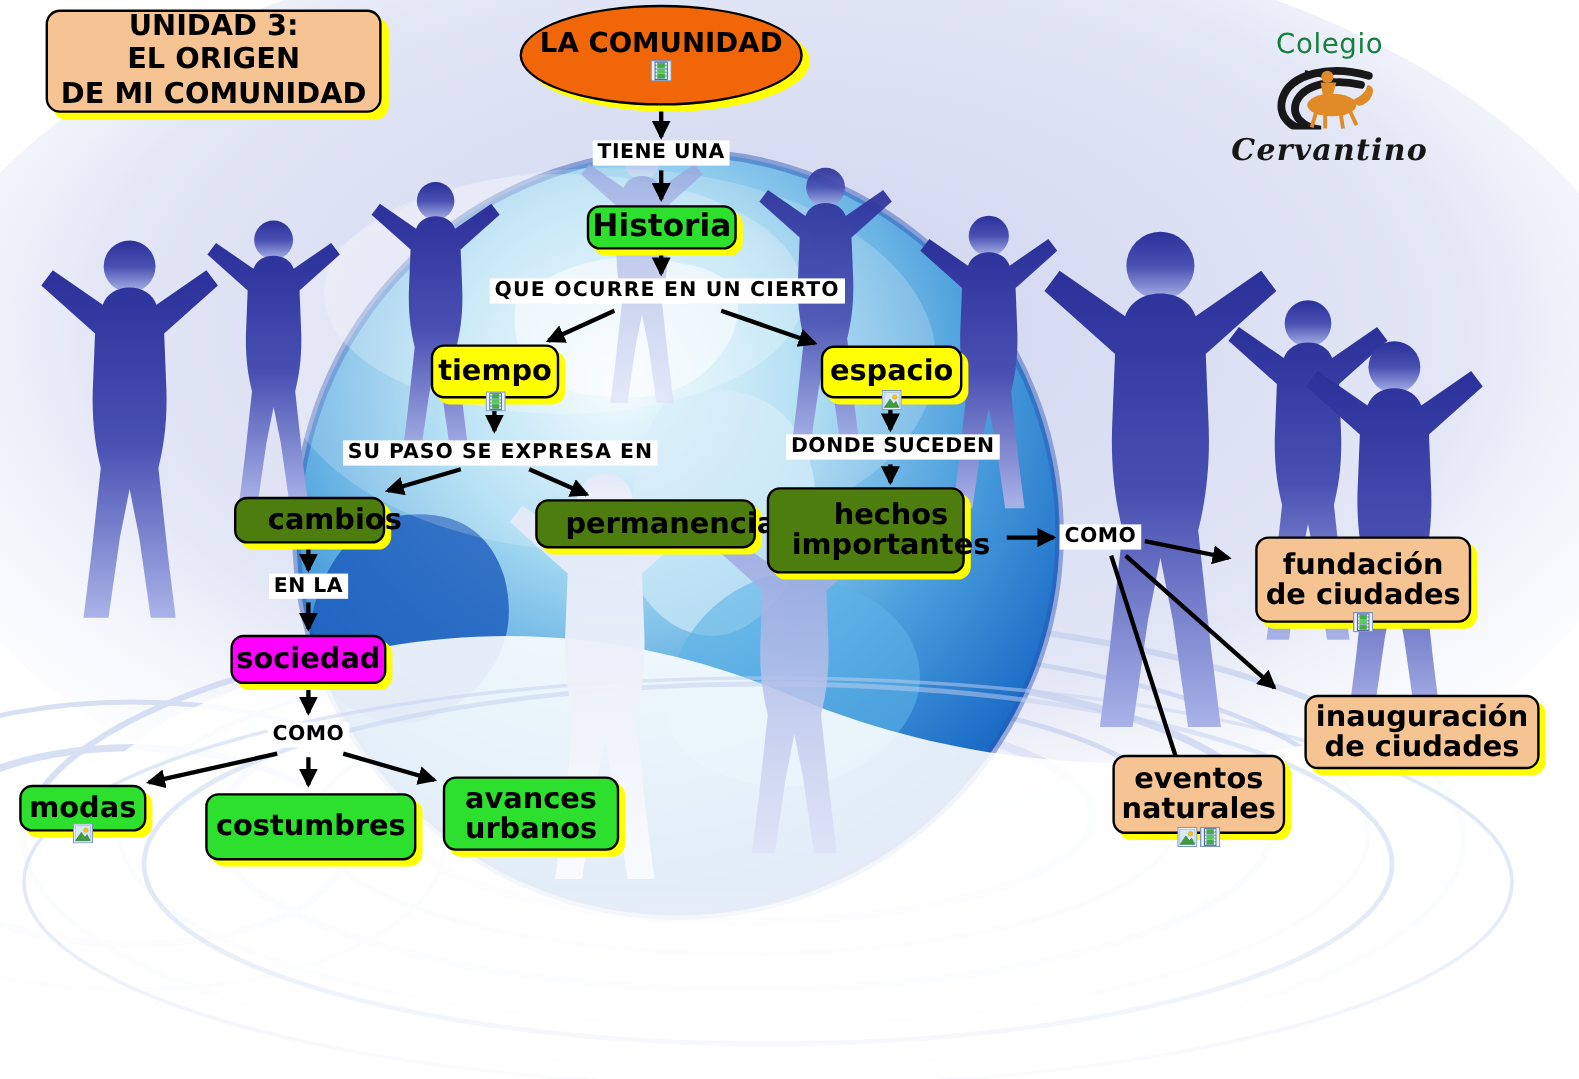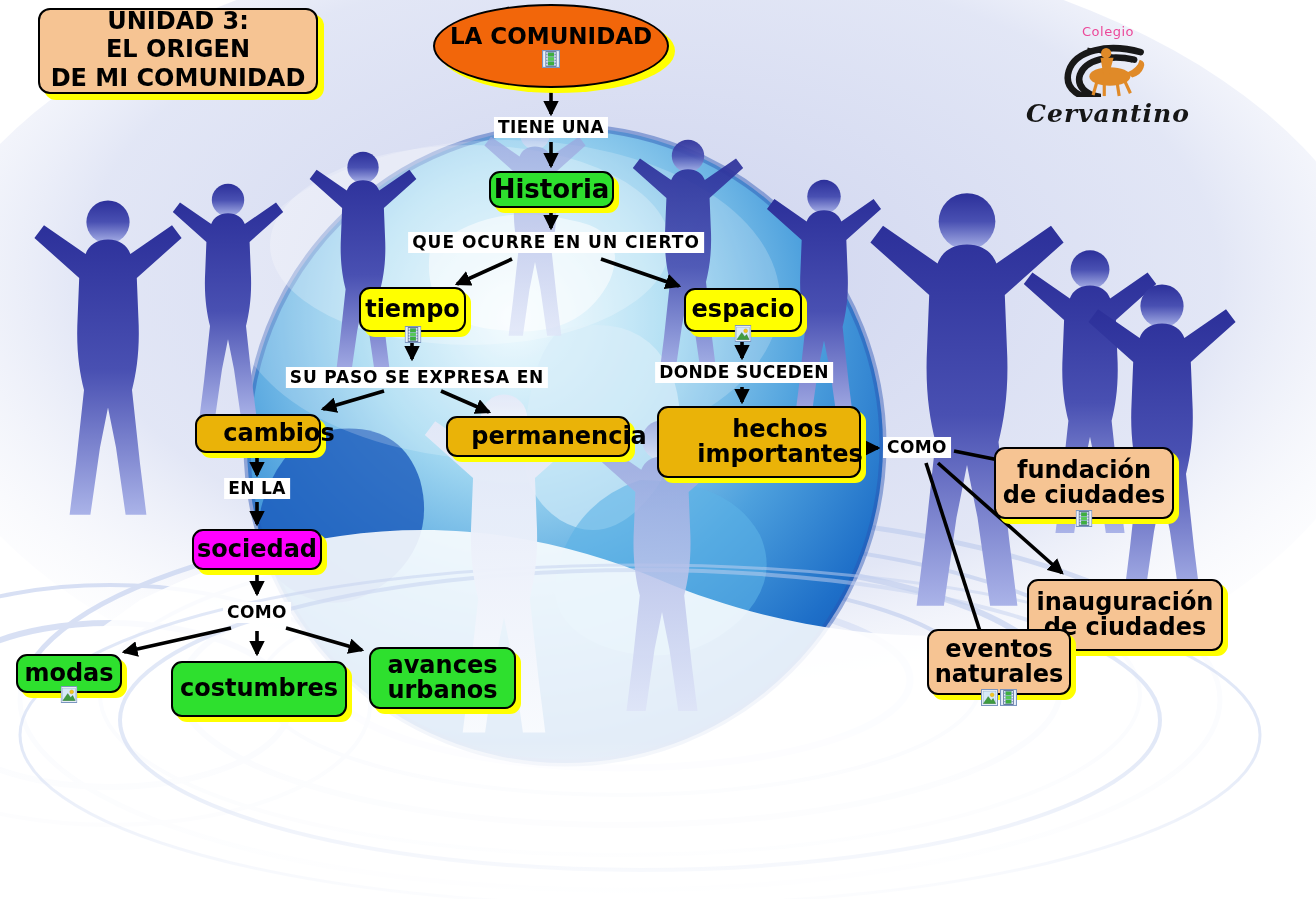--- a/index.html
+++ b/index.html
@@ -11,21 +11,21 @@
   
   .node{
     position:absolute;box-sizing:border-box;
     display:flex;flex-direction:column;align-items:center;justify-content:center;
     border:2.6px solid #000;border-radius:11px;
     font-weight:bold;font-size:24px;line-height:1.06;color:#000;text-align:center;
     box-shadow:5px 5px 0 #ffff00;z-index:3;padding:2px 6px;
   }
   .c-green{background:#2ee02e;}
   .c-yellow{background:#ffff00;}
-  .c-cyan{background:#eab308;padding-left:48px;}
+  .c-cyan{background:#4d7c0f;padding-left:48px;}
   .c-magenta{background:#ff00ff;}
   .c-peach{background:#f6c493;}
   .c-orange{background:#f2660a;}
   .ellipse{border-radius:50%;box-shadow:6px 5px 0 #ffff00;}
   
   .clabel{
     position:absolute;transform:translateX(-50%);
     background:#ffffff;color:#000;font-weight:bold;font-size:17px;
     padding:0 4px;white-space:nowrap;z-index:3;letter-spacing:.4px;line-height:1.25;
   }
@@ -35,21 +35,21 @@
   .inline-icon svg{width:18px;height:18px;display:block;}
   
   #unit-title{
     position:absolute;left:38px;top:8px;width:280px;height:86px;box-sizing:border-box;
     background:#f6c493;border:2.6px solid #000;border-radius:12px;
     box-shadow:6px 6px 0 #ffff00;display:flex;flex-direction:column;
     align-items:center;justify-content:flex-end;
     font-weight:bold;font-size:24px;line-height:1.18;color:#000;z-index:3;text-align:center;
   }
   #logo{position:absolute;left:1018px;top:24px;width:180px;height:115px;z-index:3;text-align:center;}
-  #logo .school{font-size:13px;color:#ec4899;font-weight:normal;letter-spacing:.5px;}
+  #logo .school{font-size:23px;color:#15803d;font-weight:normal;letter-spacing:.5px;}
   #logo .emblem{margin:2px auto 0;width:124px;height:56px;}
   #logo .name{font-family:"DejaVu Serif",serif;font-style:italic;font-weight:bold;
     font-size:25px;color:#161616;letter-spacing:1px;margin-top:-2px;}
 </style>
 </head>
 <body>
 
 <div id="canvas">
 
   <svg class="layer" width="1316" height="899" viewBox="0 0 1316 899" aria-hidden="true">
@@ -265,34 +265,34 @@
   </div>
 
   <div class="node c-green" style="left:171px;top:661px;width:176px;height:56px;">
     <span>costumbres</span>
   </div>
 
   <div class="node c-green" style="left:369px;top:647px;width:147px;height:62px;">
     <span>avances urbanos</span>
   </div>
 
-  <div class="node c-cyan" style="left:657px;top:406px;width:204px;height:72px;">
+  <div class="node c-cyan" style="left:639px;top:406px;width:165px;height:72px;">
     <span>hechos importantes</span>
   </div>
 
-  <div class="node c-peach" style="left:994px;top:447px;width:180px;height:72px;">
+  <div class="node c-peach" style="left:1046px;top:447px;width:180px;height:72px;">
     <span>fundación de ciudades</span>
     <span class="res-icons" style="bottom:-10px;">
       <svg>
           <use href="#icon-film"></use>
         </svg>
     </span>
   </div>
 
-  <div class="node c-peach" style="left:1027px;top:579px;width:196px;height:72px;text-align:center;">
+  <div class="node c-peach" style="left:1087px;top:579px;width:196px;height:62px;text-align:center;">
     <span>inauguración de ciudades</span>
   </div>
 
   <div class="node c-peach" style="left:927px;top:629px;width:144px;height:66px;">
     <span>eventos naturales</span>
     <span class="res-icons" style="bottom:-13px;">
       <span>
           <svg style="width:17px;height:17px">
             <use href="#icon-image"></use>
           </svg>

